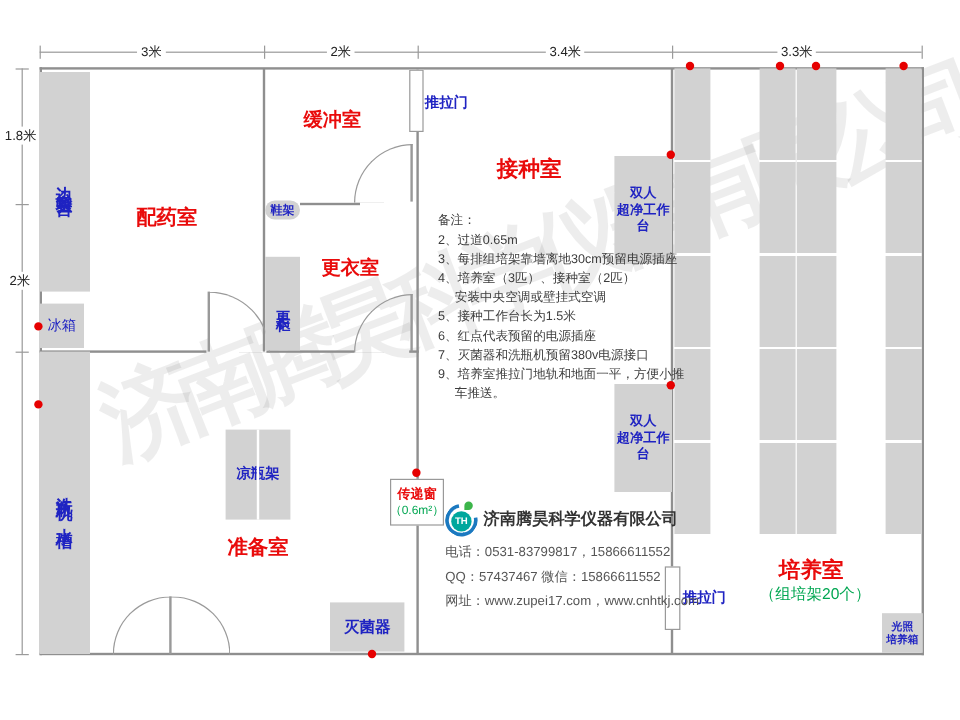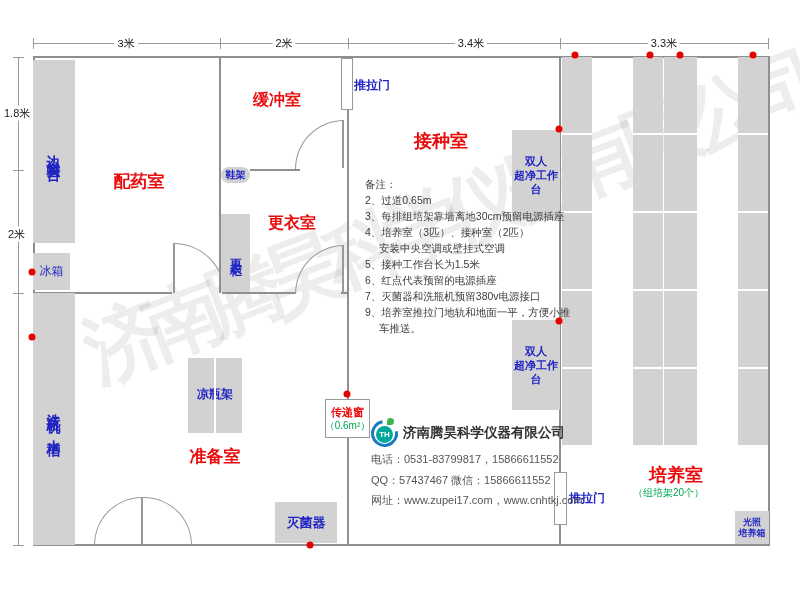--- a/index.html
+++ b/index.html
@@ -172,21 +172,21 @@
     <span class="t1">传递窗</span>
     <span class="t2">（0.6m²）</span>
   </div>
 
   <div class="room-label" style="left:103px;top:170px;width:72px;font-size:17px;">配药室</div>
   <div class="room-label" style="left:243px;top:90px;width:68px;font-size:16px;">缓冲室</div>
   <div class="room-label" style="left:258px;top:213px;width:68px;font-size:16px;">更衣室</div>
   <div class="room-label" style="left:405px;top:129px;width:72px;font-size:18px;">接种室</div>
   <div class="room-label" style="left:182px;top:445px;width:66px;font-size:17px;">准备室</div>
   <div class="room-label" style="left:641px;top:463px;width:70px;font-size:18px;">培养室</div>
-  <div class="green-label" style="left:633px;top:486px;font-size:10px;">（组培架20个）</div>
+  <div class="green-label" style="left:633px;top:486px;font-size:13px;">（组培架20个）</div>
 
   <div class="notes">
     <div class="note-title">备注：</div>
     <div>
         <div class="note-item">2、过道0.65m</div>
         <div class="note-item">3、每排组培架靠墙离地30cm预留电源插座</div>
         <div class="note-item">4、培养室（3匹）、接种室（2匹）
 安装中央空调或壁挂式空调</div>
         <div class="note-item">5、接种工作台长为1.5米</div>
         <div class="note-item">6、红点代表预留的电源插座</div>

